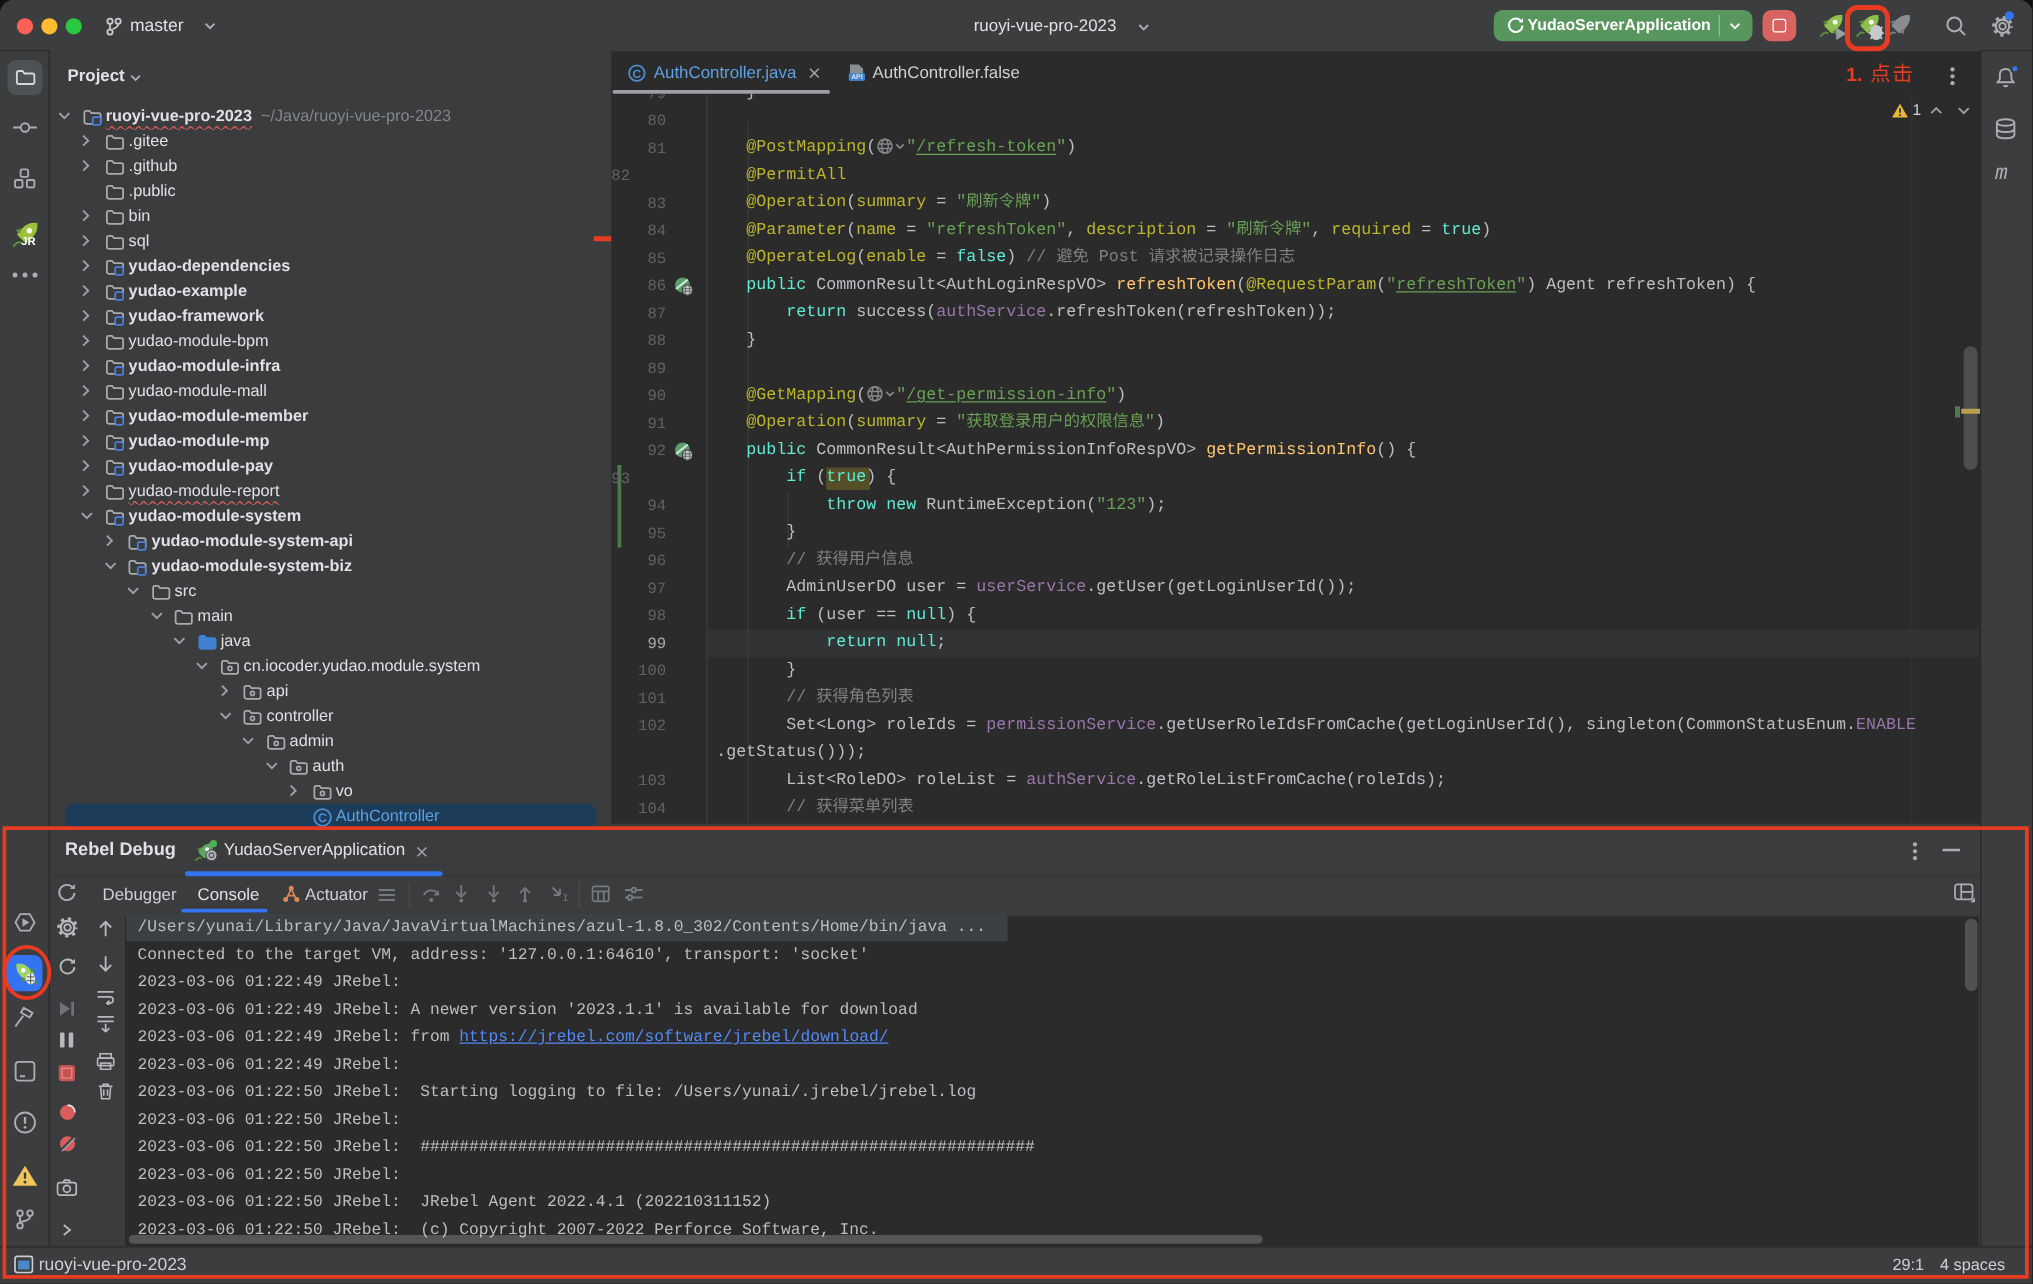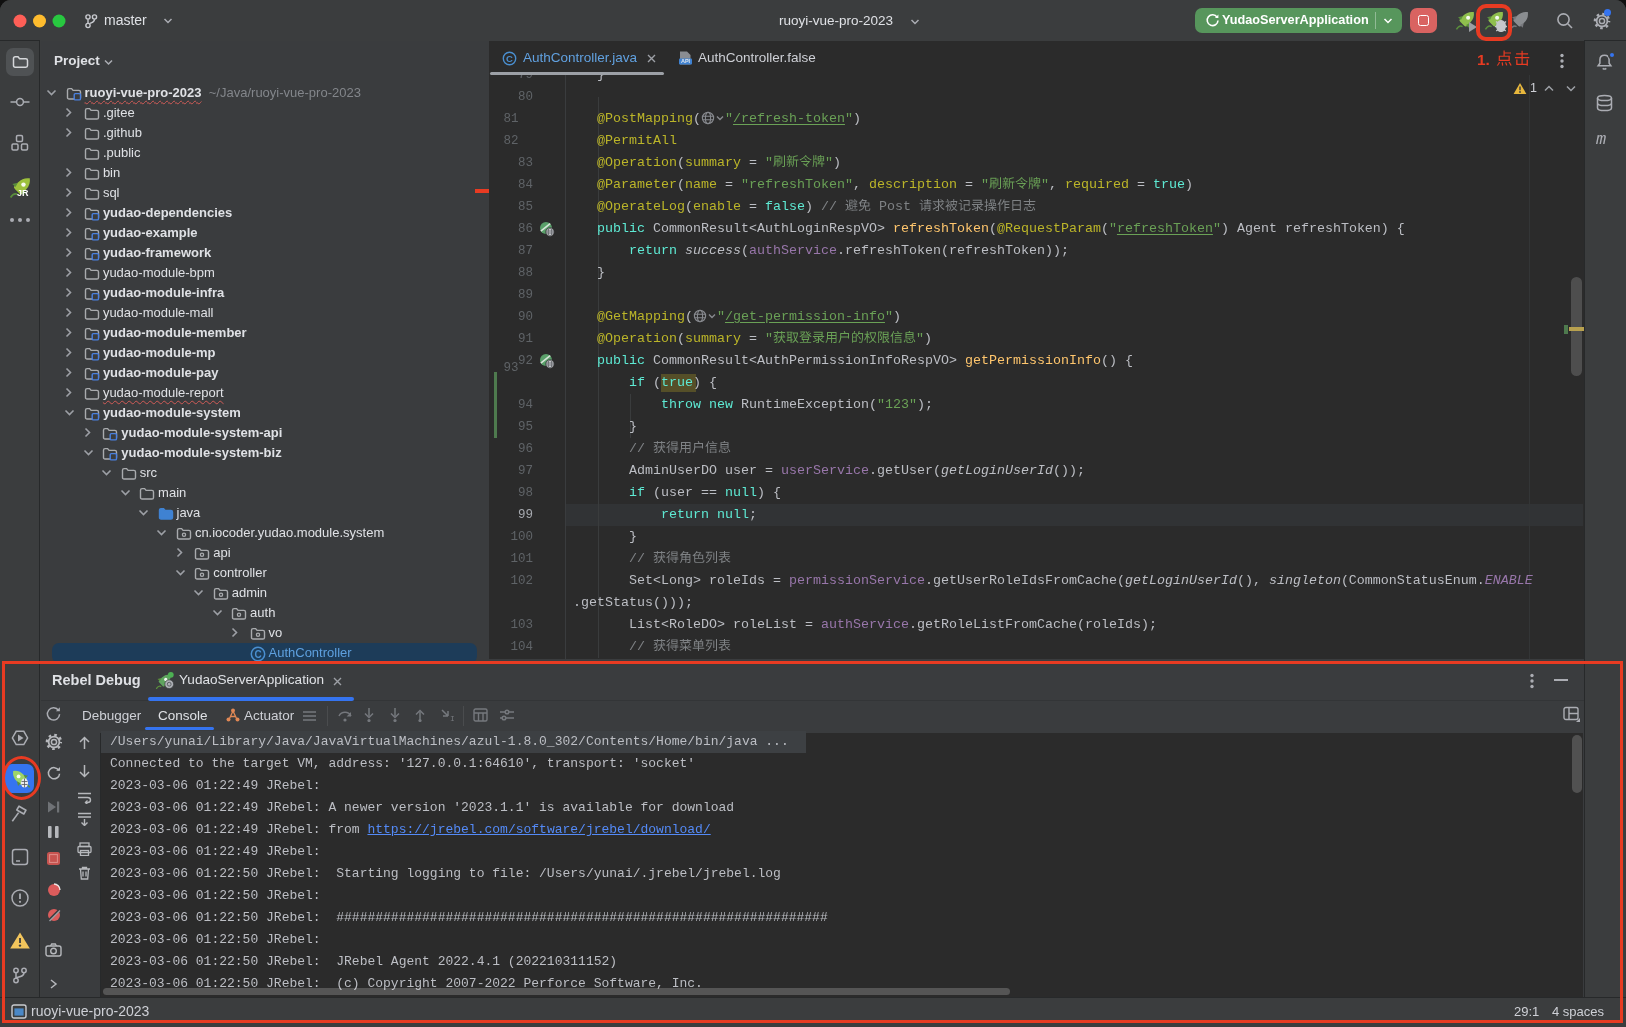--- a/index.html
+++ b/index.html
@@ -1,21 +1,21 @@
 <!DOCTYPE html>
 <html><head><meta charset="utf-8"><style>
 *{margin:0;padding:0;box-sizing:border-box}
 html,body{width:1626px;height:1027px;overflow:hidden;background:#101010;
  font-family:"Liberation Sans",sans-serif;-webkit-font-smoothing:antialiased}
 .abs{position:absolute}
 #root{position:relative;width:1626px;height:1027px;color:#dfe1e5;background:#3b3d3e;border-radius:11px 11px 0 0;overflow:hidden}
 .mono{font-family:"Liberation Mono",monospace}
 .cl{position:absolute;white-space:pre;font-family:"Liberation Mono",monospace;font-size:13.33px;line-height:22px;height:22px;color:#bcbec4}
 .kw{color:#5eead4}.ann{color:#bbb529}.st{color:#6aa156}.stu{color:#6aa156;text-decoration:underline;text-underline-offset:2px}
-.cm{color:#7f8285}.fld{color:#9876aa}.mth{color:#ffc66d}.ital{font-style:italic}
+.cm{color:#7f8285}.fld{color:#9876aa}.mth{color:#ffc66d}.ital{}
 .trow{position:absolute;height:20px;font-size:13px;line-height:20px;white-space:pre;color:#dfe1e5}
 .b{font-weight:bold}
 .squig{text-decoration:underline wavy #cf5b56 1px;text-underline-offset:3px}
 .conl{position:absolute;white-space:pre;font-family:"Liberation Mono",monospace;font-size:13px;line-height:22px;height:22px;color:#bcbec4}
 </style></head><body>
 <div id="root">
     <div class="abs" style="left:0;top:0;width:1626px;height:40px;background:#3b3d3e"></div>
 <div class="abs" style="left:0;top:40px;width:40px;height:957px;background:#3b3d3e;border-right:1px solid #27292a;border-top:1px solid #27292a"></div>
 <div class="abs" style="left:41px;top:41px;width:448px;height:618px;background:#3a3c3e"></div>
 <div class="abs" style="left:489px;top:41px;width:1095px;height:618px;background:#2b2b2b"></div>
@@ -449,28 +449,28 @@
 <div class="abs" style="left:598px;top:97px;width:1px;height:561px;background:#3a3c3d"></div>
 <div class="abs" style="left:630px;top:394.0px;width:1px;height:44px;background:#3a3c3d"></div>
 <div class="abs" style="left:1529px;top:75px;width:1px;height:584px;background:#333536"></div>
 <div class="abs" style="left:565px;top:75px;width:1px;height:584px;background:#3a3c3e"></div>
 <div class="abs" style="left:494px;top:372.0px;width:3px;height:66px;background:#4e7a4e"></div>
 <div class="abs" style="left:489px;top:75px;width:1071px;height:584px;overflow:hidden">
       <div style="position:absolute;left:0;top:0;width:100%;height:100%">
         <div class="cl" style="left:0;top:-11px;width:44px;text-align:right;font-size:12.5px;color:#5f6367">79</div>
         <div class="cl" style="left:76px;top:-11px"><span>    }</span></div>
         <div class="cl" style="left:0;top:11px;width:44px;text-align:right;font-size:12.5px;color:#5f6367">80</div>
-        <div class="cl" style="left:0;top:33px;width:44px;text-align:center;font-size:12.5px;color:#5f6367">81</div>
+        <div class="cl" style="left:0;top:33px;width:44px;text-align:right;font-size:12.5px;color:#5f6367">81</div>
         <div class="cl" style="left:76px;top:33px"><span>    </span><span class="ann">@PostMapping</span><span>(</span><svg style="vertical-align:-2.5px" width="24" height="14" viewBox="0 0 24 14">
             <circle cx="7" cy="7" r="5.6" fill="none" stroke="#87898e" stroke-width="1.2"></circle>
             <ellipse cx="7" cy="7" rx="2.6" ry="5.6" fill="none" stroke="#87898e" stroke-width="1.1"></ellipse>
             <path d="M1.6 5.2h10.8M1.6 8.8h10.8" stroke="#87898e" stroke-width="1.1"></path>
             <path d="M16 5.5l3 3 3-3" stroke="#87898e" stroke-width="1.4" fill="none"></path>
           </svg><span class="st">"</span><span class="stu">/refresh-token</span><span class="st">"</span><span>)</span></div>
-        <div class="cl" style="left:0;top:55px;width:44px;text-align:center;font-size:12.5px;color:#5f6367">82</div>
+        <div class="cl" style="left:0;top:55px;width:44px;text-align:left;font-size:12.5px;color:#5f6367">82</div>
         <div class="cl" style="left:76px;top:55px"><span>    </span><span class="ann">@PermitAll</span></div>
         <div class="cl" style="left:0;top:77px;width:44px;text-align:right;font-size:12.5px;color:#5f6367">83</div>
         <div class="cl" style="left:76px;top:77px"><span>    </span><span class="ann">@Operation</span><span>(</span><span class="ann">summary</span><span> = </span><span class="st">"</span><svg style="vertical-align:-3.0px" width="52" height="15" viewBox="0 -12.0 52 15">
             <path d="M8.4 -9.6V-2.2H9.3V-9.6ZM11 -10.7V-0.3C11 -0 10.9 0 10.7 0.0C10.5 0 9.8 0 9 0.0C9.2 0.3 9.3 0.8 9.3 1.0C10.3 1 11 1 11.4 0.8C11.8 0.7 12 0.4 12 -0.3V-10.7ZM2.5 -5.4V-0.4H3.2V-4.6H4.5V1.0H5.3V-4.6H6.7V-1.4C6.7 -1.3 6.7 -1.3 6.5 -1.3C6.4 -1.3 6.1 -1.3 5.6 -1.3C5.7 -1.1 5.8 -0.7 5.9 -0.5C6.5 -0.5 6.9 -0.5 7.2 -0.7C7.4 -0.8 7.5 -1 7.5 -1.4V-5.4H6.7H5.3V-6.8H7.5V-10.2H1.4V-5.8C1.4 -4 1.3 -1.5 0.4 0.2C0.6 0.3 1 0.6 1.1 0.8C2.1 -1.1 2.3 -3.8 2.3 -5.8V-6.8H4.5V-5.4ZM2.3 -9.3H6.5V-7.6H2.3Z M17.7 -2.8C18.1 -2.1 18.5 -1.2 18.7 -0.7L19.4 -1.1C19.2 -1.6 18.8 -2.5 18.3 -3.1ZM14.8 -3.1C14.5 -2.3 14.1 -1.5 13.5 -0.9C13.7 -0.8 14.1 -0.5 14.2 -0.4C14.7 -1 15.2 -1.9 15.5 -2.9ZM20.2 -9.7V-5.2C20.2 -3.5 20.1 -1.2 19 0.3C19.2 0.4 19.6 0.7 19.7 0.9C20.9 -0.8 21.1 -3.3 21.1 -5.2V-5.6H23.1V1.0H24.0V-5.6H25.5V-6.5H21.1V-9.0C22.5 -9.2 24 -9.6 25.1 -10.0L24.3 -10.7C23.3 -10.3 21.6 -9.9 20.2 -9.7ZM15.8 -10.8C16 -10.4 16.2 -9.9 16.4 -9.6H13.8V-8.7H19.5V-9.6H17.4C17.2 -10 16.9 -10.5 16.7 -11.0ZM17.9 -8.7C17.7 -8.1 17.4 -7.2 17.2 -6.6H13.6V-5.8H16.3V-4.4H13.7V-3.5H16.3V-0.2C16.3 -0.1 16.2 -0.1 16.1 -0.1C16 -0.1 15.6 -0.1 15.1 -0.1C15.2 0.2 15.4 0.5 15.4 0.8C16 0.8 16.5 0.8 16.8 0.6C17.1 0.5 17.2 0.2 17.2 -0.2V-3.5H19.6V-4.4H17.2V-5.8H19.7V-6.6H18.1C18.3 -7.1 18.6 -7.8 18.8 -8.5ZM14.6 -8.5C14.9 -7.9 15.1 -7.1 15.1 -6.6L16 -6.8C15.9 -7.3 15.7 -8.1 15.4 -8.6Z M31.2 -7.3C31.9 -6.7 32.8 -5.8 33.2 -5.3L33.9 -5.9C33.5 -6.4 32.6 -7.3 31.9 -7.8ZM28.2 -4.9V-4.0H35.3C34.5 -3.2 33.6 -2.2 32.7 -1.4C32 -1.9 31.3 -2.3 30.7 -2.7L30 -2.0C31.4 -1.1 33.3 0.2 34.2 1.1L34.9 0.3C34.6 -0 34.1 -0.4 33.5 -0.8C34.7 -2.1 36.2 -3.5 37.1 -4.5L36.4 -5.0L36.2 -4.9ZM32.6 -11.0C31.3 -9.1 28.8 -7.4 26.5 -6.4C26.7 -6.1 27 -5.8 27.2 -5.6C29.1 -6.5 31.1 -7.8 32.6 -9.4C34 -7.9 36.2 -6.4 37.9 -5.6C38.1 -5.9 38.4 -6.3 38.7 -6.5C36.8 -7.2 34.5 -8.7 33.2 -10.1L33.5 -10.5Z M48.5 -4.3V-2.5H44.1V-1.7H48.5V1.0H49.4V-1.7H51.4V-2.5H49.4V-4.3ZM44.7 -9.7V-4.7H46.7C46.3 -4.1 45.6 -3.6 44.6 -3.2C44.8 -3.1 45.1 -2.8 45.3 -2.6C46.5 -3.2 47.3 -3.9 47.7 -4.7H51.1V-9.7H47.7C47.9 -10 48.1 -10.4 48.3 -10.8L47.2 -11.0C47.1 -10.6 46.9 -10.1 46.7 -9.7ZM45.6 -6.8H47.4C47.4 -6.4 47.3 -5.9 47.2 -5.4H45.6ZM48.3 -6.8H50.2V-5.4H48.1C48.2 -5.9 48.3 -6.3 48.3 -6.8ZM45.6 -8.9H47.5V-7.5H45.6ZM48.3 -8.9H50.2V-7.5H48.3ZM40.3 -10.7V-5.7C40.3 -3.8 40.2 -1.1 39.5 0.7C39.7 0.8 40.1 0.9 40.3 1.1C40.8 -0.3 41 -2.1 41.1 -3.7H42.8V1.0H43.7V-4.6H41.2L41.2 -5.7V-6.5H44.4V-7.3H43.3V-10.9H42.4V-7.3H41.2V-10.7Z" fill="#6aa156"></path>
           </svg><span class="st">"</span><span>)</span></div>
         <div class="cl" style="left:0;top:99px;width:44px;text-align:right;font-size:12.5px;color:#5f6367">84</div>
         <div class="cl" style="left:76px;top:99px"><span>    </span><span class="ann">@Parameter</span><span>(</span><span class="ann">name</span><span> = </span><span class="st">"refreshToken"</span><span>, </span><span class="ann">description</span><span> = </span><span class="st">"</span><svg style="vertical-align:-3.0px" width="52" height="15" viewBox="0 -12.0 52 15">
             <path d="M8.4 -9.6V-2.2H9.3V-9.6ZM11 -10.7V-0.3C11 -0 10.9 0 10.7 0.0C10.5 0 9.8 0 9 0.0C9.2 0.3 9.3 0.8 9.3 1.0C10.3 1 11 1 11.4 0.8C11.8 0.7 12 0.4 12 -0.3V-10.7ZM2.5 -5.4V-0.4H3.2V-4.6H4.5V1.0H5.3V-4.6H6.7V-1.4C6.7 -1.3 6.7 -1.3 6.5 -1.3C6.4 -1.3 6.1 -1.3 5.6 -1.3C5.7 -1.1 5.8 -0.7 5.9 -0.5C6.5 -0.5 6.9 -0.5 7.2 -0.7C7.4 -0.8 7.5 -1 7.5 -1.4V-5.4H6.7H5.3V-6.8H7.5V-10.2H1.4V-5.8C1.4 -4 1.3 -1.5 0.4 0.2C0.6 0.3 1 0.6 1.1 0.8C2.1 -1.1 2.3 -3.8 2.3 -5.8V-6.8H4.5V-5.4ZM2.3 -9.3H6.5V-7.6H2.3Z M17.7 -2.8C18.1 -2.1 18.5 -1.2 18.7 -0.7L19.4 -1.1C19.2 -1.6 18.8 -2.5 18.3 -3.1ZM14.8 -3.1C14.5 -2.3 14.1 -1.5 13.5 -0.9C13.7 -0.8 14.1 -0.5 14.2 -0.4C14.7 -1 15.2 -1.9 15.5 -2.9ZM20.2 -9.7V-5.2C20.2 -3.5 20.1 -1.2 19 0.3C19.2 0.4 19.6 0.7 19.7 0.9C20.9 -0.8 21.1 -3.3 21.1 -5.2V-5.6H23.1V1.0H24.0V-5.6H25.5V-6.5H21.1V-9.0C22.5 -9.2 24 -9.6 25.1 -10.0L24.3 -10.7C23.3 -10.3 21.6 -9.9 20.2 -9.7ZM15.8 -10.8C16 -10.4 16.2 -9.9 16.4 -9.6H13.8V-8.7H19.5V-9.6H17.4C17.2 -10 16.9 -10.5 16.7 -11.0ZM17.9 -8.7C17.7 -8.1 17.4 -7.2 17.2 -6.6H13.6V-5.8H16.3V-4.4H13.7V-3.5H16.3V-0.2C16.3 -0.1 16.2 -0.1 16.1 -0.1C16 -0.1 15.6 -0.1 15.1 -0.1C15.2 0.2 15.4 0.5 15.4 0.8C16 0.8 16.5 0.8 16.8 0.6C17.1 0.5 17.2 0.2 17.2 -0.2V-3.5H19.6V-4.4H17.2V-5.8H19.7V-6.6H18.1C18.3 -7.1 18.6 -7.8 18.8 -8.5ZM14.6 -8.5C14.9 -7.9 15.1 -7.1 15.1 -6.6L16 -6.8C15.9 -7.3 15.7 -8.1 15.4 -8.6Z M31.2 -7.3C31.9 -6.7 32.8 -5.8 33.2 -5.3L33.9 -5.9C33.5 -6.4 32.6 -7.3 31.9 -7.8ZM28.2 -4.9V-4.0H35.3C34.5 -3.2 33.6 -2.2 32.7 -1.4C32 -1.9 31.3 -2.3 30.7 -2.7L30 -2.0C31.4 -1.1 33.3 0.2 34.2 1.1L34.9 0.3C34.6 -0 34.1 -0.4 33.5 -0.8C34.7 -2.1 36.2 -3.5 37.1 -4.5L36.4 -5.0L36.2 -4.9ZM32.6 -11.0C31.3 -9.1 28.8 -7.4 26.5 -6.4C26.7 -6.1 27 -5.8 27.2 -5.6C29.1 -6.5 31.1 -7.8 32.6 -9.4C34 -7.9 36.2 -6.4 37.9 -5.6C38.1 -5.9 38.4 -6.3 38.7 -6.5C36.8 -7.2 34.5 -8.7 33.2 -10.1L33.5 -10.5Z M48.5 -4.3V-2.5H44.1V-1.7H48.5V1.0H49.4V-1.7H51.4V-2.5H49.4V-4.3ZM44.7 -9.7V-4.7H46.7C46.3 -4.1 45.6 -3.6 44.6 -3.2C44.8 -3.1 45.1 -2.8 45.3 -2.6C46.5 -3.2 47.3 -3.9 47.7 -4.7H51.1V-9.7H47.7C47.9 -10 48.1 -10.4 48.3 -10.8L47.2 -11.0C47.1 -10.6 46.9 -10.1 46.7 -9.7ZM45.6 -6.8H47.4C47.4 -6.4 47.3 -5.9 47.2 -5.4H45.6ZM48.3 -6.8H50.2V-5.4H48.1C48.2 -5.9 48.3 -6.3 48.3 -6.8ZM45.6 -8.9H47.5V-7.5H45.6ZM48.3 -8.9H50.2V-7.5H48.3ZM40.3 -10.7V-5.7C40.3 -3.8 40.2 -1.1 39.5 0.7C39.7 0.8 40.1 0.9 40.3 1.1C40.8 -0.3 41 -2.1 41.1 -3.7H42.8V1.0H43.7V-4.6H41.2L41.2 -5.7V-6.5H44.4V-7.3H43.3V-10.9H42.4V-7.3H41.2V-10.7Z" fill="#6aa156"></path>
           </svg><span class="st">"</span><span>, </span><span class="ann">required</span><span> = </span><span class="kw">true</span><span>)</span></div>
         <div class="cl" style="left:0;top:121px;width:44px;text-align:right;font-size:12.5px;color:#5f6367">85</div>
@@ -492,21 +492,21 @@
             <ellipse cx="7" cy="7" rx="2.6" ry="5.6" fill="none" stroke="#87898e" stroke-width="1.1"></ellipse>
             <path d="M1.6 5.2h10.8M1.6 8.8h10.8" stroke="#87898e" stroke-width="1.1"></path>
             <path d="M16 5.5l3 3 3-3" stroke="#87898e" stroke-width="1.4" fill="none"></path>
           </svg><span class="st">"</span><span class="stu">/get-permission-info</span><span class="st">"</span><span>)</span></div>
         <div class="cl" style="left:0;top:253px;width:44px;text-align:right;font-size:12.5px;color:#5f6367">91</div>
         <div class="cl" style="left:76px;top:253px"><span>    </span><span class="ann">@Operation</span><span>(</span><span class="ann">summary</span><span> = </span><span class="st">"</span><svg style="vertical-align:-3.0px" width="143" height="15" viewBox="0 -12.0 143 15">
             <path d="M9.2 -7.2C9.9 -6.7 10.6 -6 11 -5.6L11.7 -6.1C11.3 -6.6 10.6 -7.2 9.9 -7.7ZM7.9 -7.7V-5.8L7.9 -5.4H4.8V-4.5H7.8C7.6 -2.9 6.9 -1 4.5 0.4C4.7 0.6 5 0.9 5.2 1.1C7.2 -0.1 8.1 -1.6 8.5 -3.1C9.2 -1.2 10.2 0.2 11.8 1.0C11.9 0.8 12.2 0.4 12.4 0.2C10.6 -0.6 9.5 -2.3 8.9 -4.5H12.2V-5.4H8.8V-5.8V-7.7ZM8.2 -10.9V-9.9H4.8V-10.9H3.9V-9.9H0.8V-9.0H3.9V-7.9H4.8V-9.0H8.2V-8.0H9.2V-9.0H12.2V-9.9H9.2V-10.9ZM4.2 -7.7C4 -7.4 3.6 -7 3.2 -6.7C2.9 -7.1 2.4 -7.5 1.9 -7.9L1.2 -7.4C1.8 -7 2.2 -6.6 2.5 -6.2C1.9 -5.8 1.2 -5.4 0.5 -5.1C0.7 -5 1 -4.7 1.1 -4.5C1.8 -4.8 2.4 -5.1 3 -5.5C3.2 -5.1 3.3 -4.7 3.4 -4.3C2.8 -3.4 1.5 -2.5 0.5 -2.0C0.7 -1.8 1 -1.5 1.1 -1.3C1.9 -1.7 2.9 -2.5 3.6 -3.3L3.6 -2.7C3.6 -1.4 3.5 -0.5 3.2 -0.1C3.1 0 3 0.1 2.8 0.1C2.5 0.1 2 0.1 1.4 0.1C1.6 0.3 1.7 0.7 1.7 1.0C2.2 1 2.7 1 3.1 0.9C3.4 0.9 3.7 0.7 3.8 0.5C4.4 -0.1 4.5 -1.2 4.5 -2.7C4.5 -3.8 4.4 -5 3.7 -6.0C4.2 -6.4 4.7 -6.8 5 -7.2Z M24 -8.5C23.7 -6.6 23.2 -4.9 22.5 -3.5C21.8 -5 21.4 -6.7 21.1 -8.5ZM19.6 -9.5V-8.5H20.2C20.6 -6.2 21.1 -4.2 21.9 -2.5C21.2 -1.3 20.2 -0.3 19.2 0.3C19.4 0.5 19.7 0.8 19.9 1.0C20.8 0.4 21.7 -0.5 22.5 -1.6C23.1 -0.5 23.9 0.3 24.9 0.9C25.1 0.7 25.4 0.4 25.6 0.2C24.5 -0.4 23.7 -1.4 23 -2.5C24 -4.3 24.7 -6.5 25.1 -9.3L24.5 -9.5L24.3 -9.5ZM13.5 -1.7 13.7 -0.8 17.6 -1.4V1.0H18.6V-1.6L19.7 -1.8L19.7 -2.7L18.6 -2.5V-9.4H19.5V-10.3H13.6V-9.4H14.5V-1.8ZM15.4 -9.4H17.6V-7.6H15.4ZM15.4 -6.8H17.6V-4.9H15.4ZM15.4 -4.0H17.6V-2.3L15.4 -2.0Z M29.7 -4.6H35.1V-2.9H29.7ZM28.7 -5.4V-2.1H36.1V-5.4ZM37.4 -9.3C37 -8.8 36.2 -8.2 35.6 -7.7C35.3 -8 35 -8.3 34.7 -8.7C35.4 -9.1 36.1 -9.7 36.7 -10.3L36 -10.8C35.6 -10.3 34.9 -9.7 34.3 -9.3C33.9 -9.8 33.6 -10.3 33.4 -10.9L32.5 -10.6C33.1 -9.4 33.8 -8.3 34.7 -7.3H30.4C31.1 -8.1 31.8 -9.1 32.2 -10.1L31.5 -10.5L31.3 -10.4H27.3V-9.6H30.9C30.6 -9 30.1 -8.3 29.6 -7.8C29.2 -8.2 28.5 -8.7 27.9 -9.1L27.3 -8.5C27.9 -8.2 28.6 -7.6 29 -7.2C28.2 -6.5 27.2 -5.9 26.3 -5.5C26.5 -5.3 26.8 -5 26.9 -4.7C28.1 -5.3 29.2 -6.1 30.2 -7.1V-6.5H34.9V-7.1C35.8 -6.2 36.8 -5.4 38 -4.9C38.1 -5.1 38.4 -5.5 38.6 -5.7C37.8 -6 36.9 -6.6 36.2 -7.2C36.8 -7.6 37.6 -8.2 38.2 -8.8ZM34.5 -2.1C34.3 -1.5 33.9 -0.7 33.5 -0.1H30.5L31.3 -0.4C31.2 -0.8 30.8 -1.5 30.5 -2.0L29.6 -1.7C29.9 -1.2 30.3 -0.6 30.4 -0.1H26.8V0.7H38.2V-0.1H34.5C34.8 -0.6 35.1 -1.2 35.4 -1.8Z M40.7 -4.1C41.6 -3.7 42.6 -2.9 43.1 -2.4L43.8 -3.1C43.3 -3.6 42.2 -4.3 41.4 -4.7ZM40.7 -10.2V-9.3H48.6L48.6 -8.1H41.1V-7.2H48.5L48.4 -6.0H39.9V-5.1H45.0V-2.8C43.1 -2 41.1 -1.2 39.9 -0.7L40.4 0.2C41.7 -0.4 43.4 -1.1 45 -1.8V-0.0C45 0.2 44.9 0.2 44.7 0.2C44.5 0.2 43.8 0.2 43 0.2C43.1 0.5 43.3 0.8 43.4 1.1C44.4 1.1 45 1.1 45.4 0.9C45.9 0.8 46 0.5 46 -0.0V-3.1C47.1 -1.4 48.7 -0.1 50.8 0.5C50.9 0.3 51.2 -0.1 51.4 -0.3C50 -0.7 48.8 -1.4 47.8 -2.3C48.6 -2.8 49.6 -3.5 50.4 -4.2L49.5 -4.8C48.9 -4.2 48 -3.5 47.2 -2.9C46.7 -3.5 46.3 -4.1 46 -4.7V-5.1H51.2V-6.0H49.5C49.6 -7.3 49.7 -8.9 49.7 -10.2L48.9 -10.2L48.8 -10.2Z M54 -10.0V-5.3C54 -3.5 53.9 -1.2 52.4 0.5C52.6 0.6 53 0.9 53.2 1.1C54.2 0 54.6 -1.5 54.8 -3.0H58.1V0.9H59.1V-3.0H62.6V-0.3C62.6 -0.1 62.5 0 62.2 0.0C62 0.1 61.1 0.1 60.2 0.0C60.3 0.3 60.5 0.7 60.5 1.0C61.7 1 62.5 1 62.9 0.8C63.4 0.7 63.5 0.4 63.5 -0.3V-10.0ZM55 -9.1H58.1V-7.0H55.0ZM62.6 -9.1V-7.0H59.1V-9.1ZM55 -6.1H58.1V-3.9H54.9C54.9 -4.4 55 -4.8 55 -5.3ZM62.6 -6.1V-3.9H59.1V-6.1Z M68.2 -8.0H75.0V-5.4H68.2L68.2 -6.1ZM70.7 -10.7C71 -10.2 71.3 -9.4 71.4 -8.9H67.2V-6.1C67.2 -4.1 67 -1.4 65.4 0.5C65.7 0.6 66.1 0.9 66.3 1.1C67.6 -0.4 68 -2.6 68.2 -4.5H75.0V-3.6H76.0V-8.9H71.9L72.5 -9.1C72.3 -9.6 72 -10.4 71.7 -11.0Z M85.2 -5.5C85.9 -4.5 86.8 -3.2 87.2 -2.5L88 -3.0C87.6 -3.7 86.7 -5 85.9 -5.9ZM81.1 -10.9C81 -10.3 80.8 -9.5 80.6 -8.8H79.1V0.7H80.0V-0.3H83.7V-8.8H81.5C81.7 -9.4 82 -10.1 82.2 -10.8ZM80 -8.0H82.8V-5.2H80.0ZM80 -1.2V-4.4H82.8V-1.2ZM85.8 -11.0C85.4 -9.2 84.7 -7.4 83.8 -6.2C84 -6.1 84.4 -5.8 84.6 -5.7C85 -6.3 85.4 -7.1 85.8 -8.0H89.1C89 -2.8 88.8 -0.8 88.3 -0.3C88.2 -0.1 88 -0.1 87.8 -0.1C87.5 -0.1 86.7 -0.1 85.9 -0.2C86 0.1 86.2 0.5 86.2 0.8C86.9 0.8 87.7 0.8 88.1 0.8C88.6 0.7 88.9 0.6 89.2 0.2C89.7 -0.4 89.9 -2.4 90.1 -8.4C90.1 -8.5 90.1 -8.9 90.1 -8.9H86.2C86.4 -9.5 86.6 -10.1 86.7 -10.8Z M102.1 -8.8C101.7 -6.5 100.9 -4.6 99.9 -3.1C98.9 -4.7 98.3 -6.5 97.9 -8.8ZM96.5 -9.7V-8.8H97.0C97.4 -6.1 98.1 -4 99.2 -2.3C98.2 -1.2 97 -0.3 95.8 0.2C96 0.4 96.2 0.8 96.4 1.0C97.7 0.4 98.8 -0.4 99.8 -1.5C100.6 -0.6 101.6 0.3 102.9 1.1C103 0.8 103.3 0.5 103.6 0.3C102.3 -0.5 101.3 -1.3 100.5 -2.3C101.8 -4.1 102.7 -6.5 103.2 -9.6L102.5 -9.8L102.4 -9.7ZM93.8 -10.9V-8.2H91.6V-7.3H93.5C93.1 -5.4 92.1 -3.4 91.2 -2.3C91.4 -2 91.7 -1.6 91.8 -1.3C92.5 -2.3 93.2 -3.9 93.8 -5.5V1.0H94.7V-5.6C95.3 -4.9 96 -3.9 96.3 -3.4L96.9 -4.3C96.6 -4.6 95.1 -6.3 94.7 -6.7V-7.3H96.5V-8.2H94.7V-10.9Z M105.2 -10.4V1.0H106.1V-9.5H108.0C107.7 -8.6 107.3 -7.5 106.9 -6.6C107.9 -5.5 108.1 -4.6 108.1 -3.9C108.1 -3.5 108 -3.1 107.8 -3.0C107.7 -2.9 107.6 -2.9 107.4 -2.9C107.2 -2.9 107 -2.9 106.7 -2.9C106.8 -2.7 106.9 -2.3 106.9 -2.0C107.2 -2 107.5 -2 107.8 -2.1C108 -2.1 108.3 -2.2 108.4 -2.3C108.8 -2.6 109 -3.1 109 -3.8C109 -4.6 108.7 -5.6 107.8 -6.7C108.2 -7.7 108.7 -9 109.1 -10.0L108.5 -10.4L108.3 -10.4ZM114.5 -7.1V-5.5H110.7V-7.1ZM114.5 -7.9H110.7V-9.5H114.5ZM109.7 1.0C110 0.9 110.4 0.7 113 0.0C113 -0.2 113 -0.6 113 -0.9L110.7 -0.3V-4.6H112.0C112.6 -2 113.8 -0 115.9 0.9C116 0.7 116.3 0.3 116.5 0.1C115.5 -0.3 114.7 -1.1 114 -2.0C114.7 -2.4 115.6 -3 116.3 -3.5L115.6 -4.2C115.1 -3.7 114.3 -3.1 113.6 -2.7C113.3 -3.3 113 -3.9 112.8 -4.6H115.5V-10.3H109.7V-0.7C109.7 -0.1 109.5 0.1 109.3 0.2C109.4 0.4 109.6 0.8 109.7 1.0Z M122 -6.9V-6.1H128.3V-6.9ZM122 -5.1V-4.3H128.3V-5.1ZM121 -8.8V-7.9H129.3V-8.8ZM124 -10.6C124.4 -10 124.8 -9.3 125 -8.8L125.8 -9.2C125.6 -9.7 125.3 -10.4 124.9 -10.9ZM121.8 -3.2V1.0H122.6V0.5H127.5V1.0H128.4V-3.2ZM122.6 -0.3V-2.4H127.5V-0.3ZM120.3 -10.9C119.7 -8.9 118.6 -7 117.4 -5.7C117.6 -5.5 117.9 -5 118 -4.8C118.4 -5.3 118.8 -5.8 119.2 -6.4V1.1H120.1V-8.0C120.5 -8.8 120.9 -9.7 121.2 -10.6Z M133.5 -7.1H139.5V-6.1H133.5ZM133.5 -5.4H139.5V-4.3H133.5ZM133.5 -8.9H139.5V-7.9H133.5ZM133.4 -2.6V-0.5C133.4 0.5 133.8 0.8 135.3 0.8C135.6 0.8 138 0.8 138.3 0.8C139.6 0.8 139.9 0.4 140 -1.2C139.8 -1.3 139.3 -1.4 139.1 -1.6C139 -0.3 138.9 -0.1 138.2 -0.1C137.7 -0.1 135.8 -0.1 135.4 -0.1C134.5 -0.1 134.4 -0.2 134.4 -0.5V-2.6ZM139.9 -2.5C140.5 -1.7 141.1 -0.6 141.4 0.2L142.3 -0.3C142 -1 141.4 -2.1 140.8 -2.9ZM131.9 -2.7C131.6 -1.8 131.1 -0.7 130.6 0.0L131.5 0.4C132 -0.3 132.4 -1.5 132.8 -2.3ZM135.4 -3.1C136.1 -2.5 136.9 -1.6 137.2 -1.1L138 -1.5C137.6 -2.1 136.9 -2.9 136.2 -3.5H140.5V-9.7H136.6C136.8 -10 137 -10.5 137.2 -10.9L136 -11.0C135.9 -10.7 135.7 -10.1 135.6 -9.7H132.5V-3.5H136.1Z" fill="#6aa156"></path>
           </svg><span class="st">"</span><span>)</span></div>
         <div class="cl" style="left:0;top:275px;width:44px;text-align:right;font-size:12.5px;color:#5f6367">92</div>
         <div class="cl" style="left:76px;top:275px"><span>    </span><span class="kw">public</span><span> CommonResult&lt;AuthPermissionInfoRespVO&gt; </span><span class="mth">getPermissionInfo</span><span>() {</span></div>
-        <div class="cl" style="left:0;top:282px;width:44px;text-align:center;font-size:12.5px;color:#5f6367">93</div>
+        <div class="cl" style="left:0;top:297px;width:44px;text-align:left;font-size:12.5px;color:#5f6367">93</div>
         <div class="cl" style="left:76px;top:297px"><span>        </span><span class="kw">if</span><span> (</span><span class="kw">true</span><span>) {</span></div>
         <div class="cl" style="left:0;top:319px;width:44px;text-align:right;font-size:12.5px;color:#5f6367">94</div>
         <div class="cl" style="left:76px;top:319px"><span>            </span><span class="kw">throw</span><span> </span><span class="kw">new</span><span> RuntimeException(</span><span class="st">"123"</span><span>);</span></div>
         <div class="cl" style="left:0;top:341px;width:44px;text-align:right;font-size:12.5px;color:#5f6367">95</div>
         <div class="cl" style="left:76px;top:341px"><span>        }</span></div>
         <div class="cl" style="left:0;top:363px;width:44px;text-align:right;font-size:12.5px;color:#5f6367">96</div>
         <div class="cl" style="left:76px;top:363px"><span>        </span><span class="cm">// </span><svg style="vertical-align:-3.0px" width="78" height="15" viewBox="0 -12.0 78 15">
             <path d="M9.2 -7.2C9.9 -6.7 10.6 -6 11 -5.6L11.7 -6.1C11.3 -6.6 10.6 -7.2 9.9 -7.7ZM7.9 -7.7V-5.8L7.9 -5.4H4.8V-4.5H7.8C7.6 -2.9 6.9 -1 4.5 0.4C4.7 0.6 5 0.9 5.2 1.1C7.2 -0.1 8.1 -1.6 8.5 -3.1C9.2 -1.2 10.2 0.2 11.8 1.0C11.9 0.8 12.2 0.4 12.4 0.2C10.6 -0.6 9.5 -2.3 8.9 -4.5H12.2V-5.4H8.8V-5.8V-7.7ZM8.2 -10.9V-9.9H4.8V-10.9H3.9V-9.9H0.8V-9.0H3.9V-7.9H4.8V-9.0H8.2V-8.0H9.2V-9.0H12.2V-9.9H9.2V-10.9ZM4.2 -7.7C4 -7.4 3.6 -7 3.2 -6.7C2.9 -7.1 2.4 -7.5 1.9 -7.9L1.2 -7.4C1.8 -7 2.2 -6.6 2.5 -6.2C1.9 -5.8 1.2 -5.4 0.5 -5.1C0.7 -5 1 -4.7 1.1 -4.5C1.8 -4.8 2.4 -5.1 3 -5.5C3.2 -5.1 3.3 -4.7 3.4 -4.3C2.8 -3.4 1.5 -2.5 0.5 -2.0C0.7 -1.8 1 -1.5 1.1 -1.3C1.9 -1.7 2.9 -2.5 3.6 -3.3L3.6 -2.7C3.6 -1.4 3.5 -0.5 3.2 -0.1C3.1 0 3 0.1 2.8 0.1C2.5 0.1 2 0.1 1.4 0.1C1.6 0.3 1.7 0.7 1.7 1.0C2.2 1 2.7 1 3.1 0.9C3.4 0.9 3.7 0.7 3.8 0.5C4.4 -0.1 4.5 -1.2 4.5 -2.7C4.5 -3.8 4.4 -5 3.7 -6.0C4.2 -6.4 4.7 -6.8 5 -7.2Z M19.3 -8.0H23.6V-7.0H19.3ZM19.3 -9.8H23.6V-8.7H19.3ZM18.3 -10.5V-6.2H24.5V-10.5ZM18.3 -1.9C18.9 -1.3 19.6 -0.5 20 0.0L20.7 -0.5C20.4 -1 19.6 -1.8 19 -2.3ZM16.3 -10.9C15.7 -10 14.5 -8.9 13.5 -8.2C13.7 -8 13.9 -7.6 14 -7.4C15.2 -8.2 16.4 -9.4 17.2 -10.5ZM17.2 -3.4V-2.5H22.5V-0.1C22.5 0.1 22.4 0.2 22.2 0.2C22 0.2 21.4 0.2 20.6 0.2C20.8 0.4 20.9 0.8 21 1.1C21.9 1.1 22.5 1 22.9 0.9C23.3 0.8 23.4 0.5 23.4 -0.0V-2.5H25.4V-3.4H23.4V-4.5H25.2V-5.3H17.5V-4.5H22.5V-3.4ZM16.5 -8.0C15.7 -6.7 14.5 -5.3 13.3 -4.5C13.4 -4.3 13.7 -3.7 13.8 -3.5C14.3 -3.9 14.8 -4.4 15.3 -5.0V1.0H16.3V-6.1C16.7 -6.6 17 -7.1 17.4 -7.7Z M28 -10.0V-5.3C28 -3.5 27.9 -1.2 26.4 0.5C26.6 0.6 27 0.9 27.2 1.1C28.2 0 28.6 -1.5 28.8 -3.0H32.1V0.9H33.1V-3.0H36.6V-0.3C36.6 -0.1 36.5 0 36.2 0.0C36 0.1 35.1 0.1 34.2 0.0C34.3 0.3 34.5 0.7 34.5 1.0C35.7 1 36.5 1 36.9 0.8C37.4 0.7 37.5 0.4 37.5 -0.3V-10.0ZM29 -9.1H32.1V-7.0H29.0ZM36.6 -9.1V-7.0H33.1V-9.1ZM29 -6.1H32.1V-3.9H28.9C28.9 -4.4 29 -4.8 29 -5.3ZM36.6 -6.1V-3.9H33.1V-6.1Z M42.2 -8.0H49.0V-5.4H42.2L42.2 -6.1ZM44.7 -10.7C45 -10.2 45.3 -9.4 45.4 -8.9H41.2V-6.1C41.2 -4.1 41 -1.4 39.4 0.5C39.7 0.6 40.1 0.9 40.3 1.1C41.6 -0.4 42 -2.6 42.2 -4.5H49.0V-3.6H50.0V-8.9H45.9L46.5 -9.1C46.3 -9.6 46 -10.4 45.7 -11.0Z M57 -6.9V-6.1H63.3V-6.9ZM57 -5.1V-4.3H63.3V-5.1ZM56 -8.8V-7.9H64.3V-8.8ZM59 -10.6C59.4 -10 59.8 -9.3 60 -8.8L60.8 -9.2C60.6 -9.7 60.3 -10.4 59.9 -10.9ZM56.8 -3.2V1.0H57.6V0.5H62.5V1.0H63.4V-3.2ZM57.6 -0.3V-2.4H62.5V-0.3ZM55.3 -10.9C54.7 -8.9 53.6 -7 52.4 -5.7C52.6 -5.5 52.9 -5 53 -4.8C53.4 -5.3 53.8 -5.8 54.2 -6.4V1.1H55.1V-8.0C55.5 -8.8 55.9 -9.7 56.2 -10.6Z M68.5 -7.1H74.5V-6.1H68.5ZM68.5 -5.4H74.5V-4.3H68.5ZM68.5 -8.9H74.5V-7.9H68.5ZM68.4 -2.6V-0.5C68.4 0.5 68.8 0.8 70.3 0.8C70.6 0.8 73 0.8 73.3 0.8C74.6 0.8 74.9 0.4 75 -1.2C74.8 -1.3 74.3 -1.4 74.1 -1.6C74 -0.3 73.9 -0.1 73.2 -0.1C72.7 -0.1 70.8 -0.1 70.4 -0.1C69.5 -0.1 69.4 -0.2 69.4 -0.5V-2.6ZM74.9 -2.5C75.5 -1.7 76.1 -0.6 76.4 0.2L77.3 -0.3C77 -1 76.4 -2.1 75.8 -2.9ZM66.9 -2.7C66.6 -1.8 66.1 -0.7 65.6 0.0L66.5 0.4C67 -0.3 67.4 -1.5 67.8 -2.3ZM70.4 -3.1C71.1 -2.5 71.9 -1.6 72.2 -1.1L73 -1.5C72.6 -2.1 71.9 -2.9 71.2 -3.5H75.5V-9.7H71.6C71.8 -10 72 -10.5 72.2 -10.9L71 -11.0C70.9 -10.7 70.7 -10.1 70.6 -9.7H67.5V-3.5H71.1Z" fill="#7f8285"></path>
           </svg></div>
         <div class="cl" style="left:0;top:385px;width:44px;text-align:right;font-size:12.5px;color:#5f6367">97</div>

